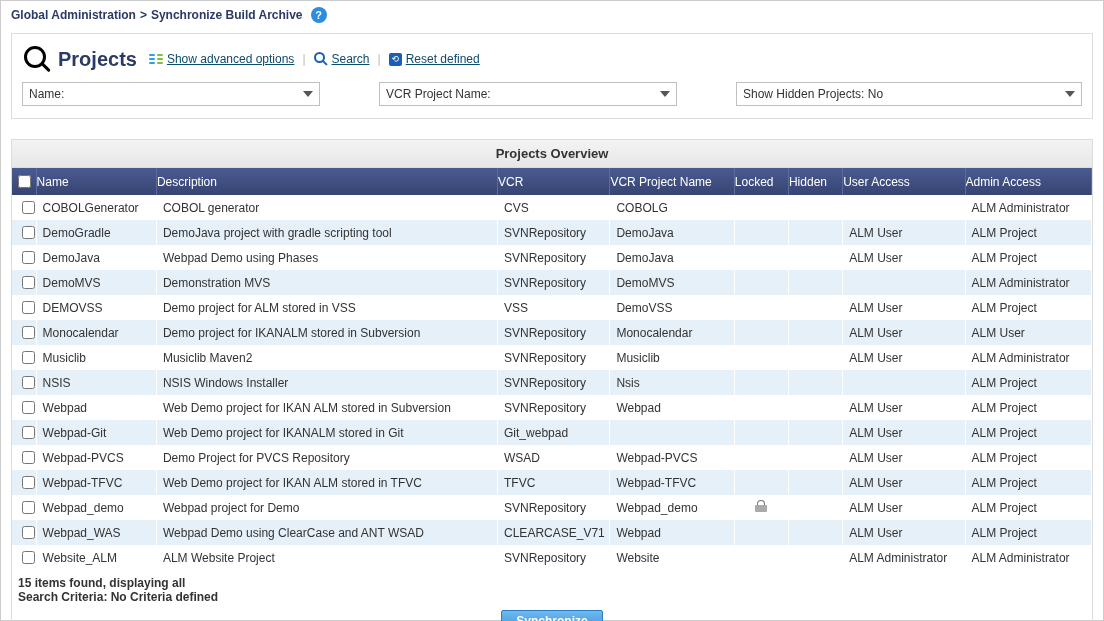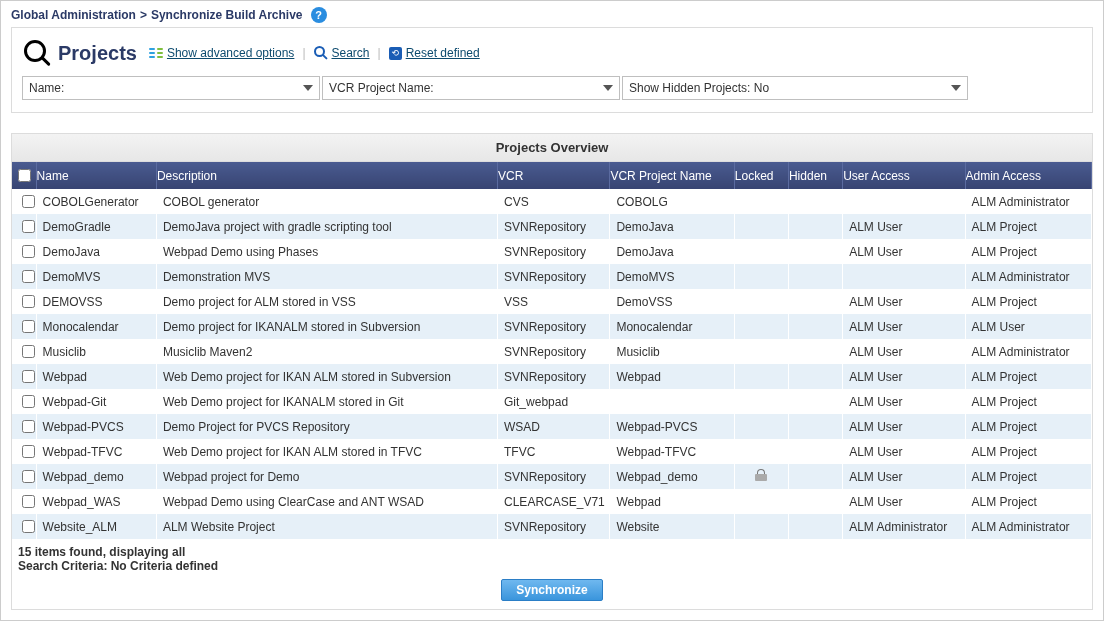--- a/index.html
+++ b/index.html
@@ -33,20 +33,21 @@
     color: #fff;
     display: inline-flex;
     align-items: center;
     justify-content: center;
     font-weight: bold;
     font-size: 11px;
     margin-left: 4px;
   }
   .panel {
     border: 1px solid #dcdcdc;
+    margin-top: 6px;
     padding: 10px 10px 12px 10px;
   }
   .panel-header {
     display: flex;
     align-items: center;
     gap: 6px;
     margin-bottom: 8px;
   }
   .mag-icon {
     width: 30px; height: 30px;
@@ -129,21 +130,22 @@
     border-radius: 1px;
   }
   .opts-icon span:nth-child(1){top:2px;left:0;background:#2fa1e0;}
   .opts-icon span:nth-child(2){top:6px;left:0;background:#2fa1e0;}
   .opts-icon span:nth-child(3){top:10px;left:0;background:#2fa1e0;}
   .opts-icon span:nth-child(4){top:2px;right:0;background:#7fbf3f;}
   .opts-icon span:nth-child(5){top:6px;right:0;background:#7fbf3f;}
   .opts-icon span:nth-child(6){top:10px;right:0;background:#7fbf3f;}
   .filters {
     display: flex;
-    gap: 2px;
+    gap: 14px;
+    justify-content: space-between;
   }
   .combo {
     border: 1px solid #bfbfbf;
     background: #fff;
     height: 24px;
     display: flex;
     align-items: center;
     justify-content: space-between;
     padding: 0 6px;
     font-size: 12px;
@@ -396,20 +398,31 @@
             <td>Musiclib Maven2</td>
             <td>SVNRepository</td>
             <td>Musiclib</td>
             <td style="text-align: center;"></td>
             <td></td>
             <td>ALM User</td>
             <td>ALM Administrator</td>
           </tr>
           <tr>
             <td class="chk"><input type="checkbox" style=""></td>
+            <td>NSIS</td>
+            <td>NSIS Windows Installer</td>
+            <td>SVNRepository</td>
+            <td>Nsis</td>
+            <td style="text-align: center;"></td>
+            <td></td>
+            <td></td>
+            <td>ALM Project</td>
+          </tr>
+          <tr>
+            <td class="chk"><input type="checkbox" style=""></td>
             <td>Webpad</td>
             <td>Web Demo project for IKAN ALM stored in Subversion</td>
             <td>SVNRepository</td>
             <td>Webpad</td>
             <td style="text-align: center;"></td>
             <td></td>
             <td>ALM User</td>
             <td>ALM Project</td>
           </tr>
           <tr>

